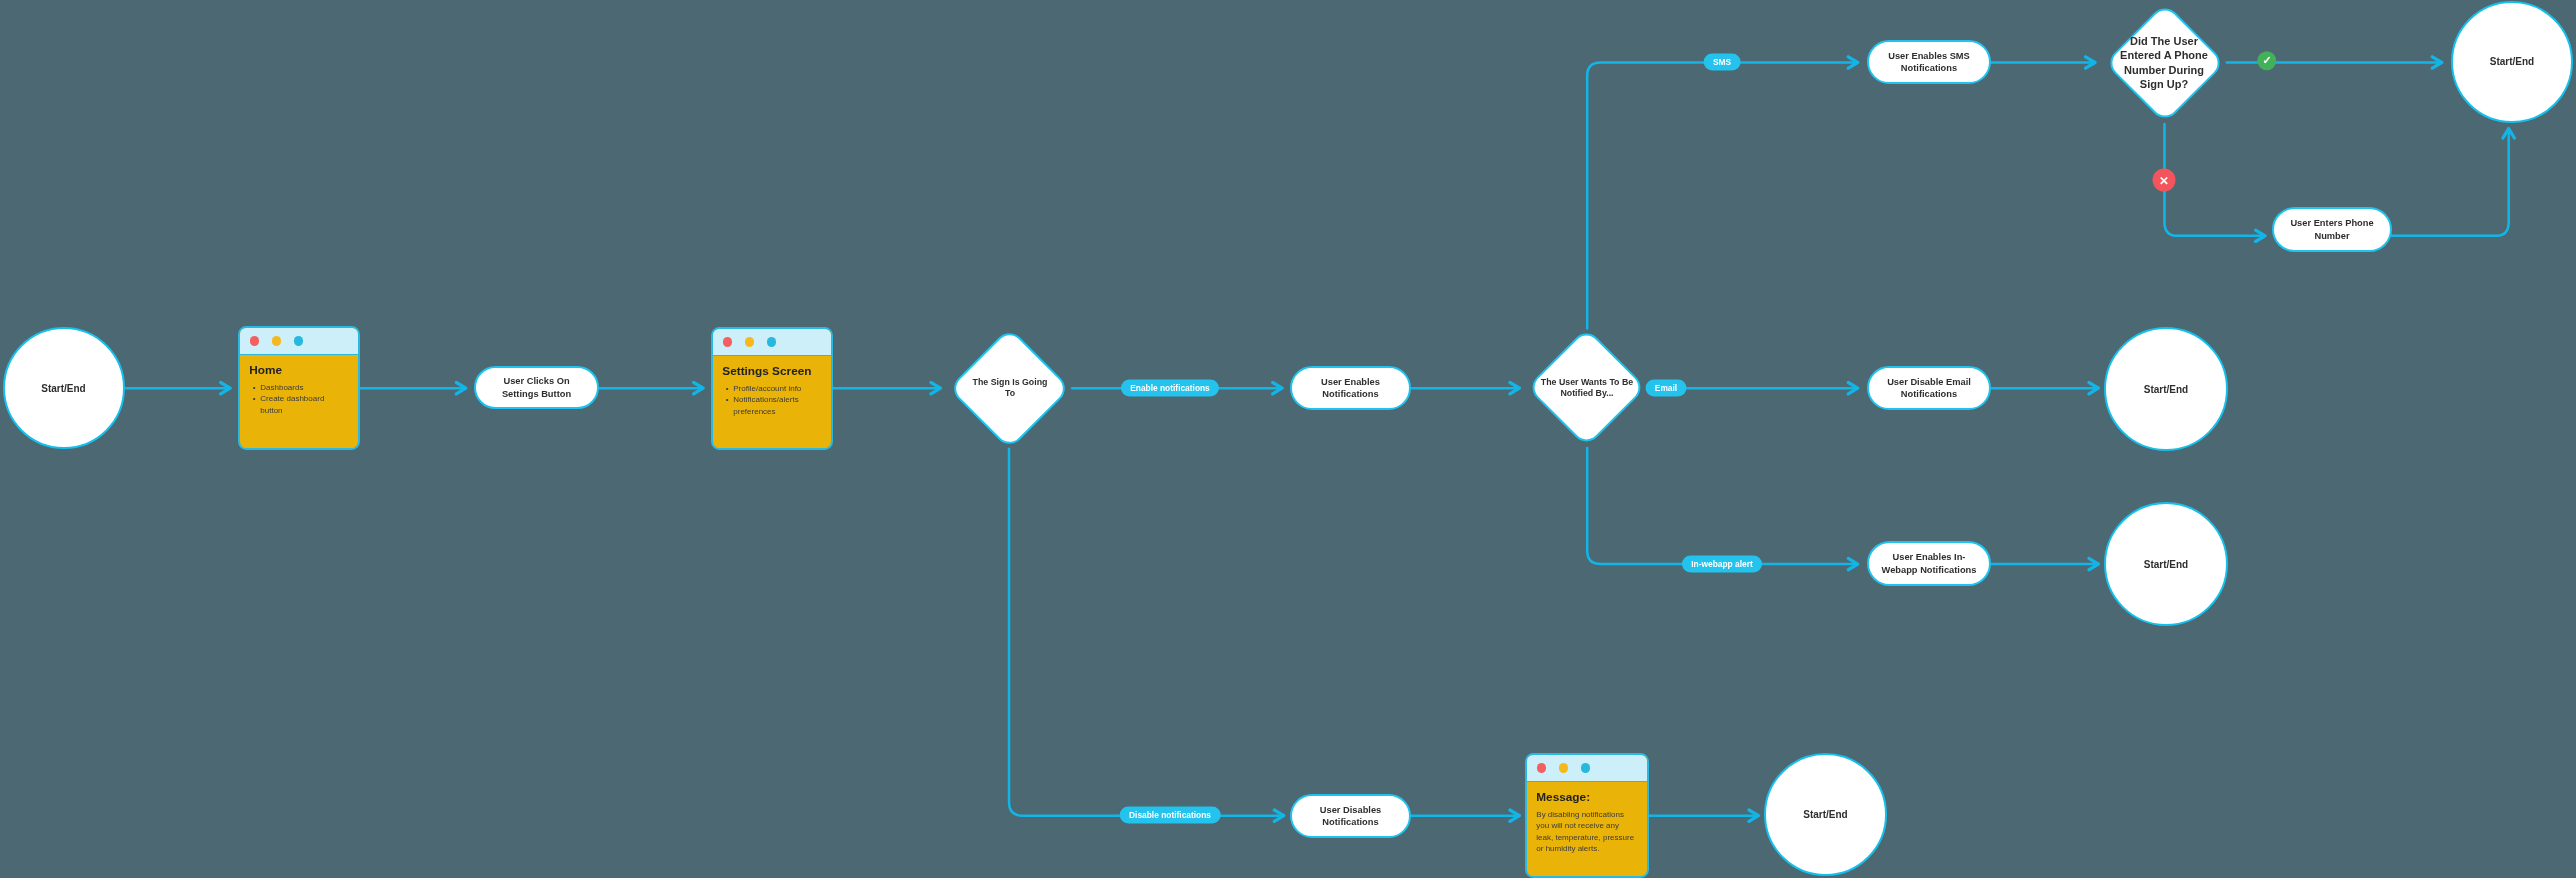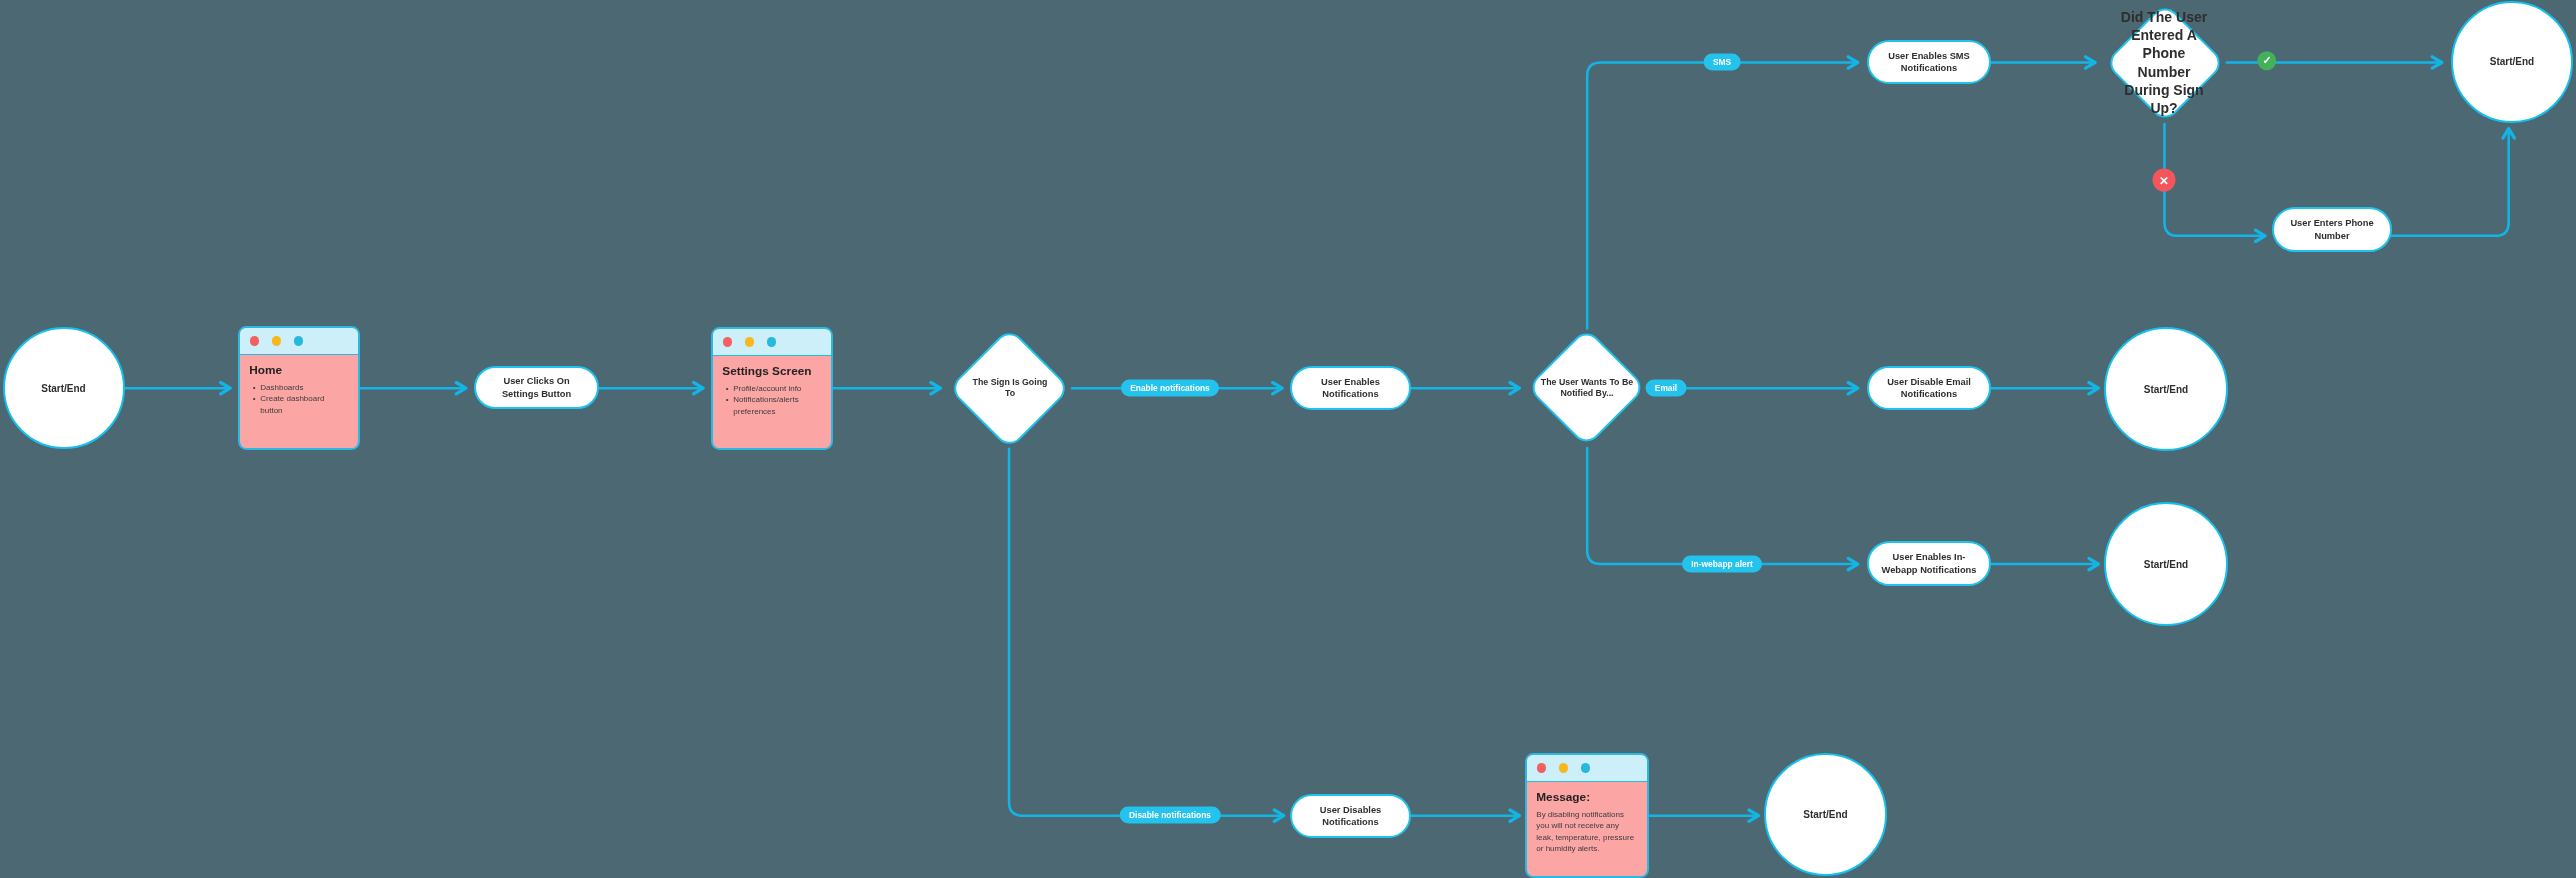--- a/index.html
+++ b/index.html
@@ -29,21 +29,21 @@
   .diamond-label{
     position:absolute;transform:translate(-50%,-50%);
     text-align:center;font-size:8.8px;font-weight:600;color:#2e2e2e;line-height:1.3;
   }
   .edge-label{
     position:absolute;transform:translate(-50%,-50%);
     background:#23c3ed;color:#ffffff;border-radius:10px;
     padding:3.4px 9.3px;font-size:8.4px;font-weight:600;white-space:nowrap;
   }
   .browser{
-    position:absolute;background:#fca5a5;border:2.5px solid #29b9e2;border-radius:8.4px;
+    position:absolute;background:#eab308;border:2.5px solid #29b9e2;border-radius:8.4px;
     box-sizing:border-box;overflow:hidden;
   }
   .browser-header{
     height:26px;background:#cdeffa;border-bottom:1.7px solid #29b9e2;
     display:flex;align-items:center;padding-left:10px;gap:12.6px;
   }
   .dot{width:9.3px;height:9.3px;border-radius:50%;}
   .dot-red{background:#f4605f;}
   .dot-yellow{background:#f6b81d;}
   .dot-cyan{background:#27b8dd;}
@@ -176,21 +176,21 @@
     <span>User Disables Notifications</span>
   </div>
 
   <div class="diamond" style="left:966px;top:345px;width:87px;height:87px"></div>
   <div class="diamond-label" style="left:1010px;top:388px;width:84px">The Sign Is Going To</div>
 
   <div class="diamond" style="left:1544px;top:345px;width:85px;height:85px"></div>
   <div class="diamond-label" style="left:1587px;top:388px;width:101px">The User Wants To Be Notified By...</div>
 
   <div class="diamond" style="left:2122px;top:20px;width:86px;height:86px"></div>
-  <div class="diamond-label" style="left:2164px;top:63px;width:91px;font-size:14px">Did The User Entered A Phone Number During Sign Up?</div>
+  <div class="diamond-label" style="left:2164px;top:63px;width:91px;font-size:11px">Did The User Entered A Phone Number During Sign Up?</div>
 
   <div class="edge-label" style="left:1170px;top:388px">Enable notifications</div>
   <div class="edge-label" style="left:1722px;top:62px">SMS</div>
   <div class="edge-label" style="left:1666px;top:388px">Email</div>
   <div class="edge-label" style="left:1722px;top:564px">In-webapp alert</div>
   <div class="edge-label" style="left:1170px;top:815px">Disable notifications</div>
 
   <div class="badge badge-check" style="left:2267px;top:61px">✓</div>
   <div class="badge badge-cross" style="left:2164px;top:180px">✕</div>
 

